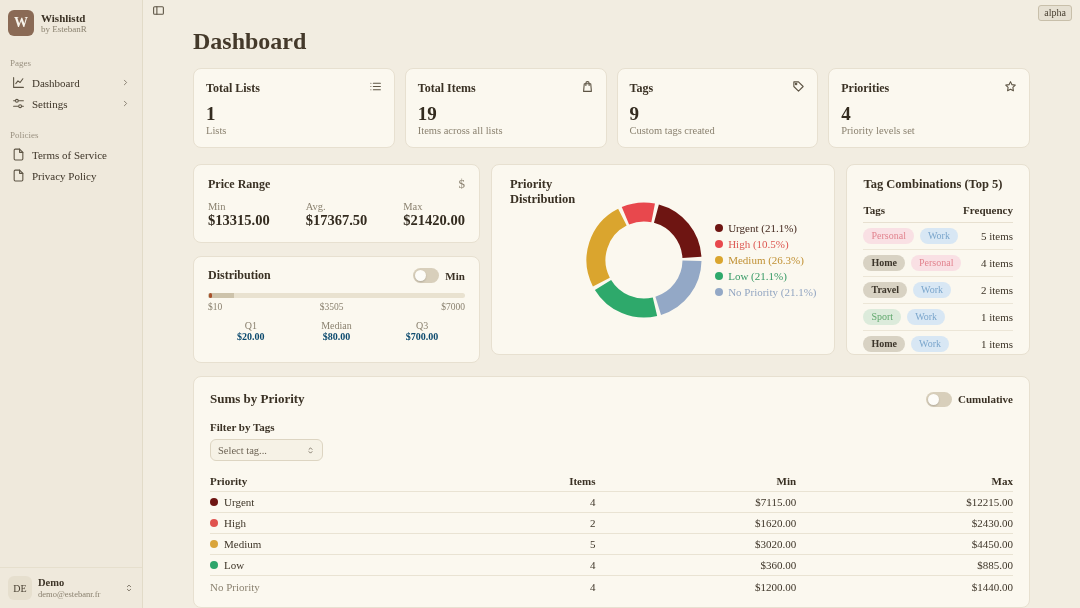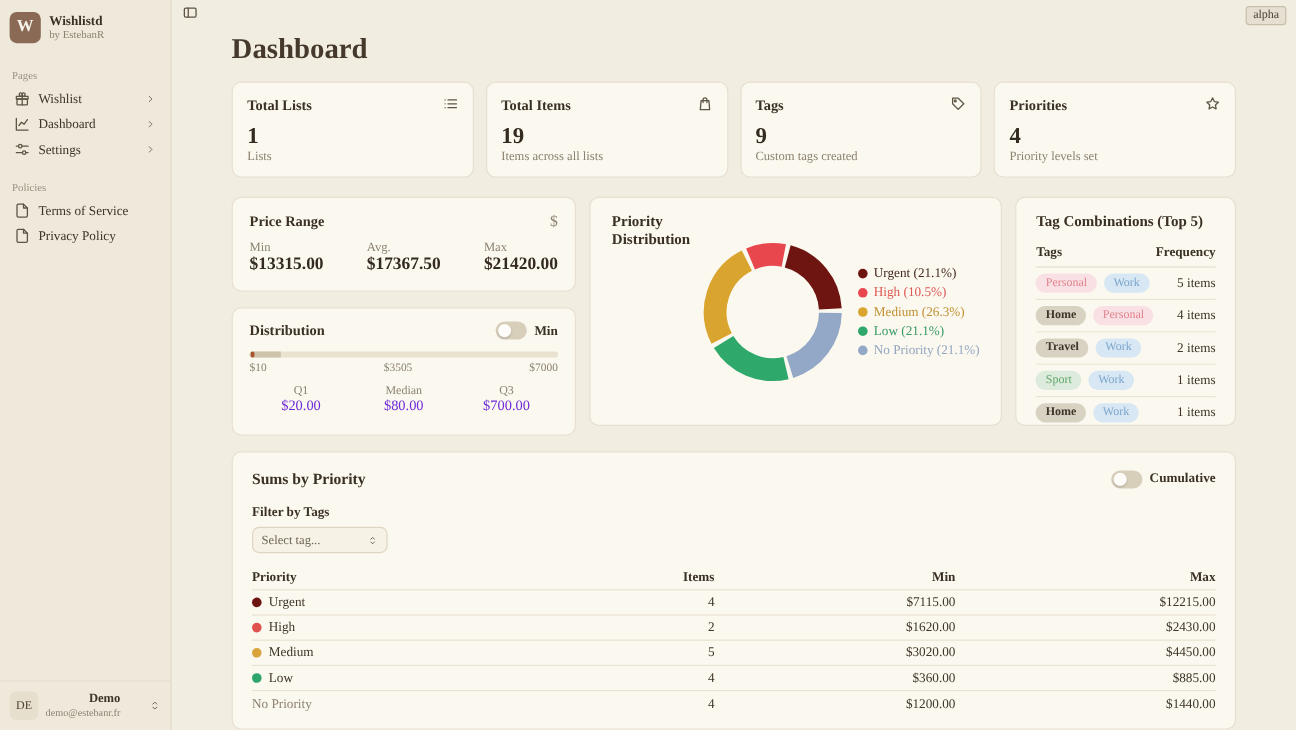--- a/index.html
+++ b/index.html
@@ -21,21 +21,21 @@
   .sb-section { padding:6px 8px 2px 8px; }
   .sb-label { font-size:9px; color:#9a9180; margin:8px 2px 4px 2px; }
   .sb-item { display:flex; align-items:center; gap:7px; padding:4px 4px; border-radius:5px; cursor:pointer; color:#3e3528; }
   .sb-item .lbl { font-size:11px; flex:1; }
   .sb-item .chev { color:#6b6253; }
   .sb-item.disabled { color:#aaa193; }
   .sb-item.disabled .ico { color:#aaa193; }
   .sb-spacer { flex:1; }
   .sb-foot { border-top:1px solid #e6dfcd; padding:8px; display:flex; align-items:center; gap:6px; cursor:pointer; }
   .avatar { width:24px; height:24px; border-radius:6px; background:#e6dfce; color:#4a4133; font-size:10px; display:flex; align-items:center; justify-content:center; }
-  .u-name { font-size:10.5px; font-weight:700; line-height:1.1;text-align:right; }
+  .u-name { font-size:10.5px; font-weight:700; line-height:1.1; }
   .u-mail { font-size:8.5px; color:#8b8270; }
   .sb-foot .chev { margin-left:auto; color:#6b6253; }
 
   
   .main { flex:1; position:relative; display:flex; flex-direction:column; }
   .topbar { height:24px; display:flex; align-items:center; padding-left:9px; }
   .badge-alpha { position:absolute; top:5px; right:8px; background:#e6e0d2; border:1px solid #c8bfaa; border-radius:3px; font-size:10px; color:#4a4133; padding:0 5px; line-height:14px; }
   .content { padding:0 50px; }
   h1.page-title { font-size:24px; font-weight:700; color:#44392a; margin-top:8px; }
 
@@ -60,21 +60,21 @@
   .toggle-wrap { display:flex; align-items:center; gap:6px; }
   .toggle { width:26px; height:15px; border-radius:8px; background:#d8cfbb; position:relative; cursor:pointer; }
   .toggle::after { content:''; position:absolute; width:11px; height:11px; border-radius:50%; background:#fdfcf8; top:2px; left:2px; box-shadow:0 1px 2px rgba(0,0,0,.18); }
   .toggle-label { font-size:11px; font-weight:700; color:#3a3124; }
   .slider-track { height:5px; background:#e9e2d0; border-radius:3px; margin-top:10px; position:relative; cursor:pointer; }
   .slider-fill { position:absolute; left:0; top:0; height:100%; background:#cdc3ab; border-radius:3px 0 0 3px; }
   .slider-marker { position:absolute; left:1px; top:0; width:3px; height:100%; background:#a8512b; border-radius:2px; }
   .scale-row { display:flex; justify-content:space-between; font-size:9.5px; color:#8b8270; margin-top:4px; }
   .quart-row { display:grid; grid-template-columns:1fr 1fr 1fr; text-align:center; margin-top:8px; }
   .q-label { font-size:10px; color:#8b8270; }
-  .q-value { font-size:12px; font-weight:400; color:#6d28d9; }
+  .q-value { font-size:10px; font-weight:700; color:#0c4a6e; }
 
   .donut-card { height:191px; padding:12px 18px; display:flex; flex-direction:row; }
   .donut-title { font-size:12.5px; font-weight:700; color:#3a3124; }
   .donut-body { flex:1; display:flex; align-items:center; }
   .legend { display:flex; flex-direction:column; gap:4px; margin-left:2px; }
   .legend-item { display:flex; align-items:center; gap:5px; font-size:11px; white-space:nowrap; }
   .legend-dot { width:8px; height:8px; border-radius:50%; flex-shrink:0; }
 
   .tags-card { height:191px; padding:12px 16px; }
   .tags-head { display:flex; justify-content:space-between; font-size:11px; font-weight:700; color:#3a3124; margin-top:12px; padding-bottom:6px; border-bottom:1px solid #e7e0d0; }
@@ -106,37 +106,20 @@
   <div class="sb-head">
     <div class="logo">W</div>
     <div>
       <div class="sb-title">Wishlistd</div>
       <div class="sb-sub">by EstebanR</div>
     </div>
   </div>
   <nav id="sb-nav">
       <div class="sb-section">
         <div class="sb-label">Pages</div>
-        <div class="sb-item">
-      <span class="ico">
-            <svg width="13" height="13" viewBox="0 0 24 24">
-              <rect x="4" y="12" width="16" height="9" rx="1"></rect>
-              <rect x="3" y="8" width="18" height="4"></rect>
-              <path d="M12 8v13"></path>
-              <path d="M12 8c-2 0-4.5-.8-4.5-3A2.2 2.2 0 0 1 12 4.5z"></path>
-              <path d="M12 8c2 0 4.5-.8 4.5-3A2.2 2.2 0 0 0 12 4.5z"></path>
-            </svg>
-          </span>
-      <span class="lbl">Wishlist</span>
-      <span class="chev ico">
-            <svg width="9" height="9" viewBox="0 0 24 24">
-              <path d="M9 6l6 6-6 6"></path>
-            </svg>
-          </span>
-    </div>
         <div class="sb-item">
       <span class="ico">
             <svg width="13" height="13" viewBox="0 0 24 24">
               <path d="M3 3v18h18"></path>
               <path d="M7 14l4-5 4 3 5-7"></path>
             </svg>
           </span>
       <span class="lbl">Dashboard</span>
       <span class="chev ico">
             <svg width="9" height="9" viewBox="0 0 24 24">

